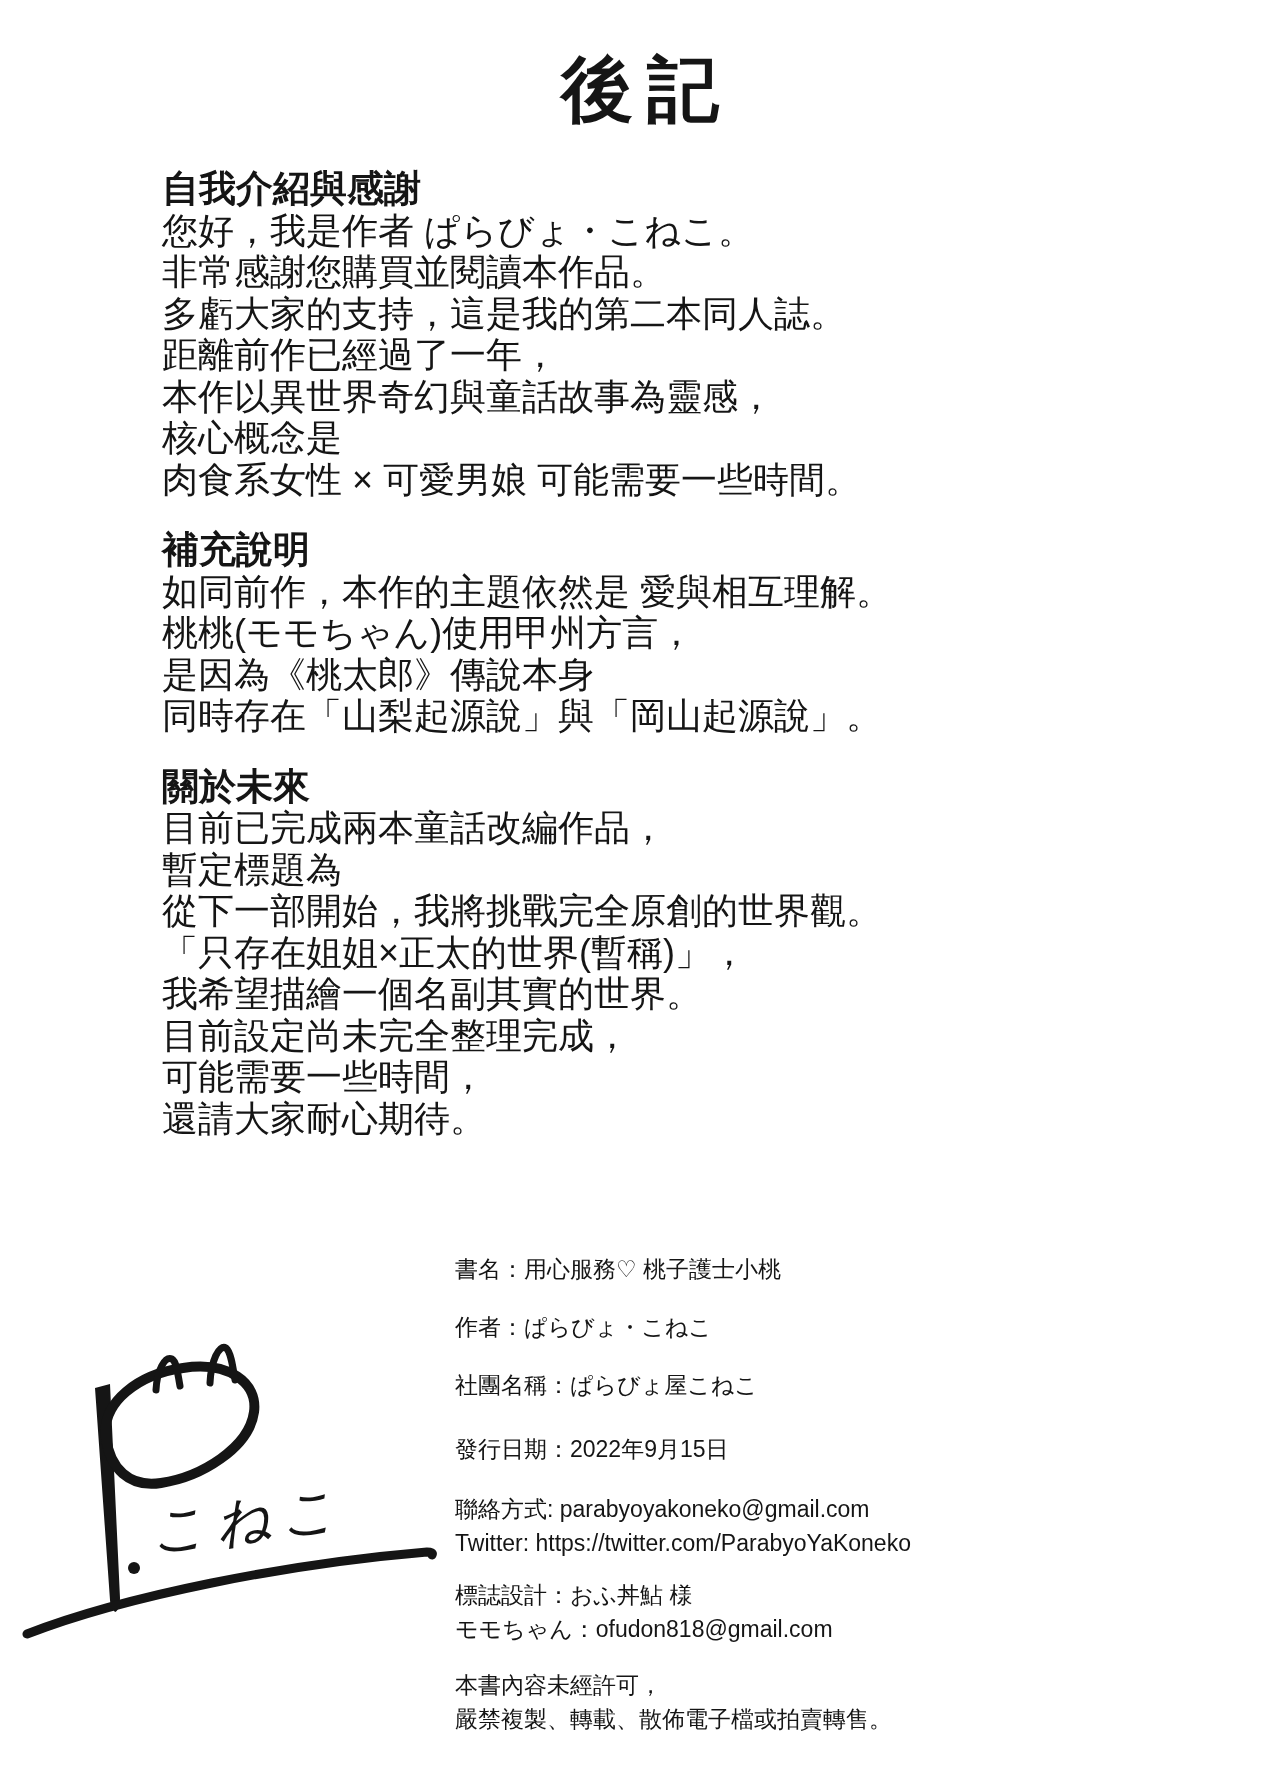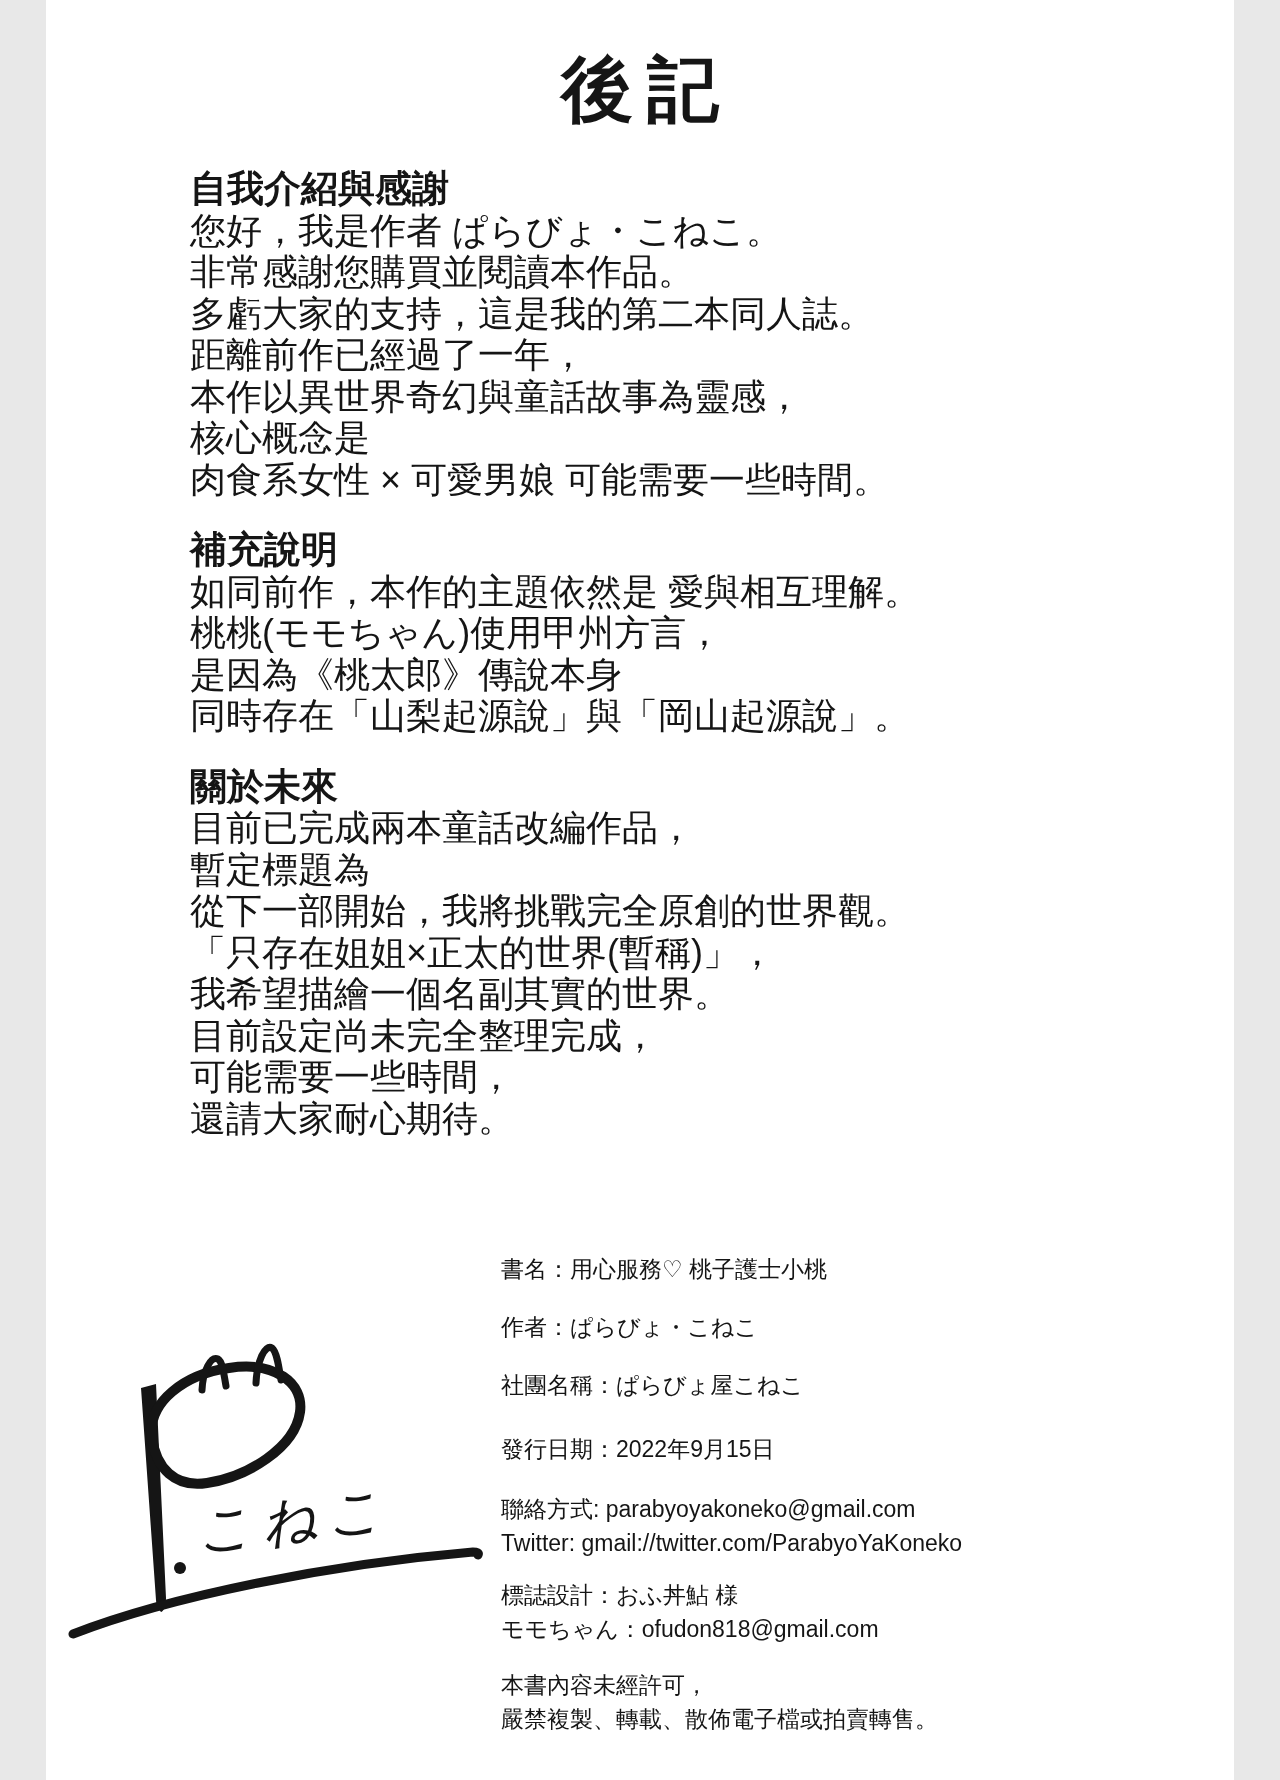--- a/index.html
+++ b/index.html
@@ -1,35 +1,35 @@
 <!DOCTYPE html>
 <html><head>
 <meta charset="utf-8">
 <style>
   html,body{margin:0;padding:0;background:#e8e8e8;}
   .page{
     position:relative;
-    width:1188px;height:1780px;
+    width:1280px;height:1780px;
     margin:0 auto;
     background:#ffffff;
     color:#151515;
     font-family:"Liberation Sans","DejaVu Sans",sans-serif;
     overflow:hidden;
   }
   .page-title{
     position:absolute;top:46px;left:0;width:100%;
     margin:0;
     text-align:center;
     font-size:72px;font-weight:bold;
     letter-spacing:14px;
     text-indent:14px;
     line-height:86px;
   }
   .body-sections{
-    position:absolute;left:144px;top:168px;width:1060px;
+    position:absolute;left:162px;top:168px;width:1060px;
   }
   .sec{margin:0;}
   .sec + .sec{margin-top:29px;}
   .sec-heading{
     margin:0;
     font-size:37px;font-weight:bold;line-height:41.5px;
     white-space:nowrap;
   }
   .body-line{
     margin:0;
@@ -105,21 +105,21 @@
         <p class="col-line">作者：ぱらびょ・こねこ</p>
       </div>
       <div class="col-group">
         <p class="col-line">社團名稱：ぱらびょ屋こねこ</p>
       </div>
       <div class="col-group">
         <p class="col-line">發行日期：2022年9月15日</p>
       </div>
       <div class="col-group">
         <p class="col-line">聯絡方式: parabyoyakoneko@gmail.com</p>
-        <p class="col-line">Twitter: gmail://twitter.com/ParabyoYaKoneko</p>
+        <p class="col-line">Twitter: https://twitter.com/ParabyoYaKoneko</p>
       </div>
       <div class="col-group">
         <p class="col-line">標誌設計：おふ丼鮎 様</p>
         <p class="col-line">モモちゃん：ofudon818@gmail.com</p>
       </div>
       <div class="col-group">
         <p class="col-line">本書內容未經許可，</p>
         <p class="col-line">嚴禁複製、轉載、散佈電子檔或拍賣轉售。</p>
       </div>
     </div>

